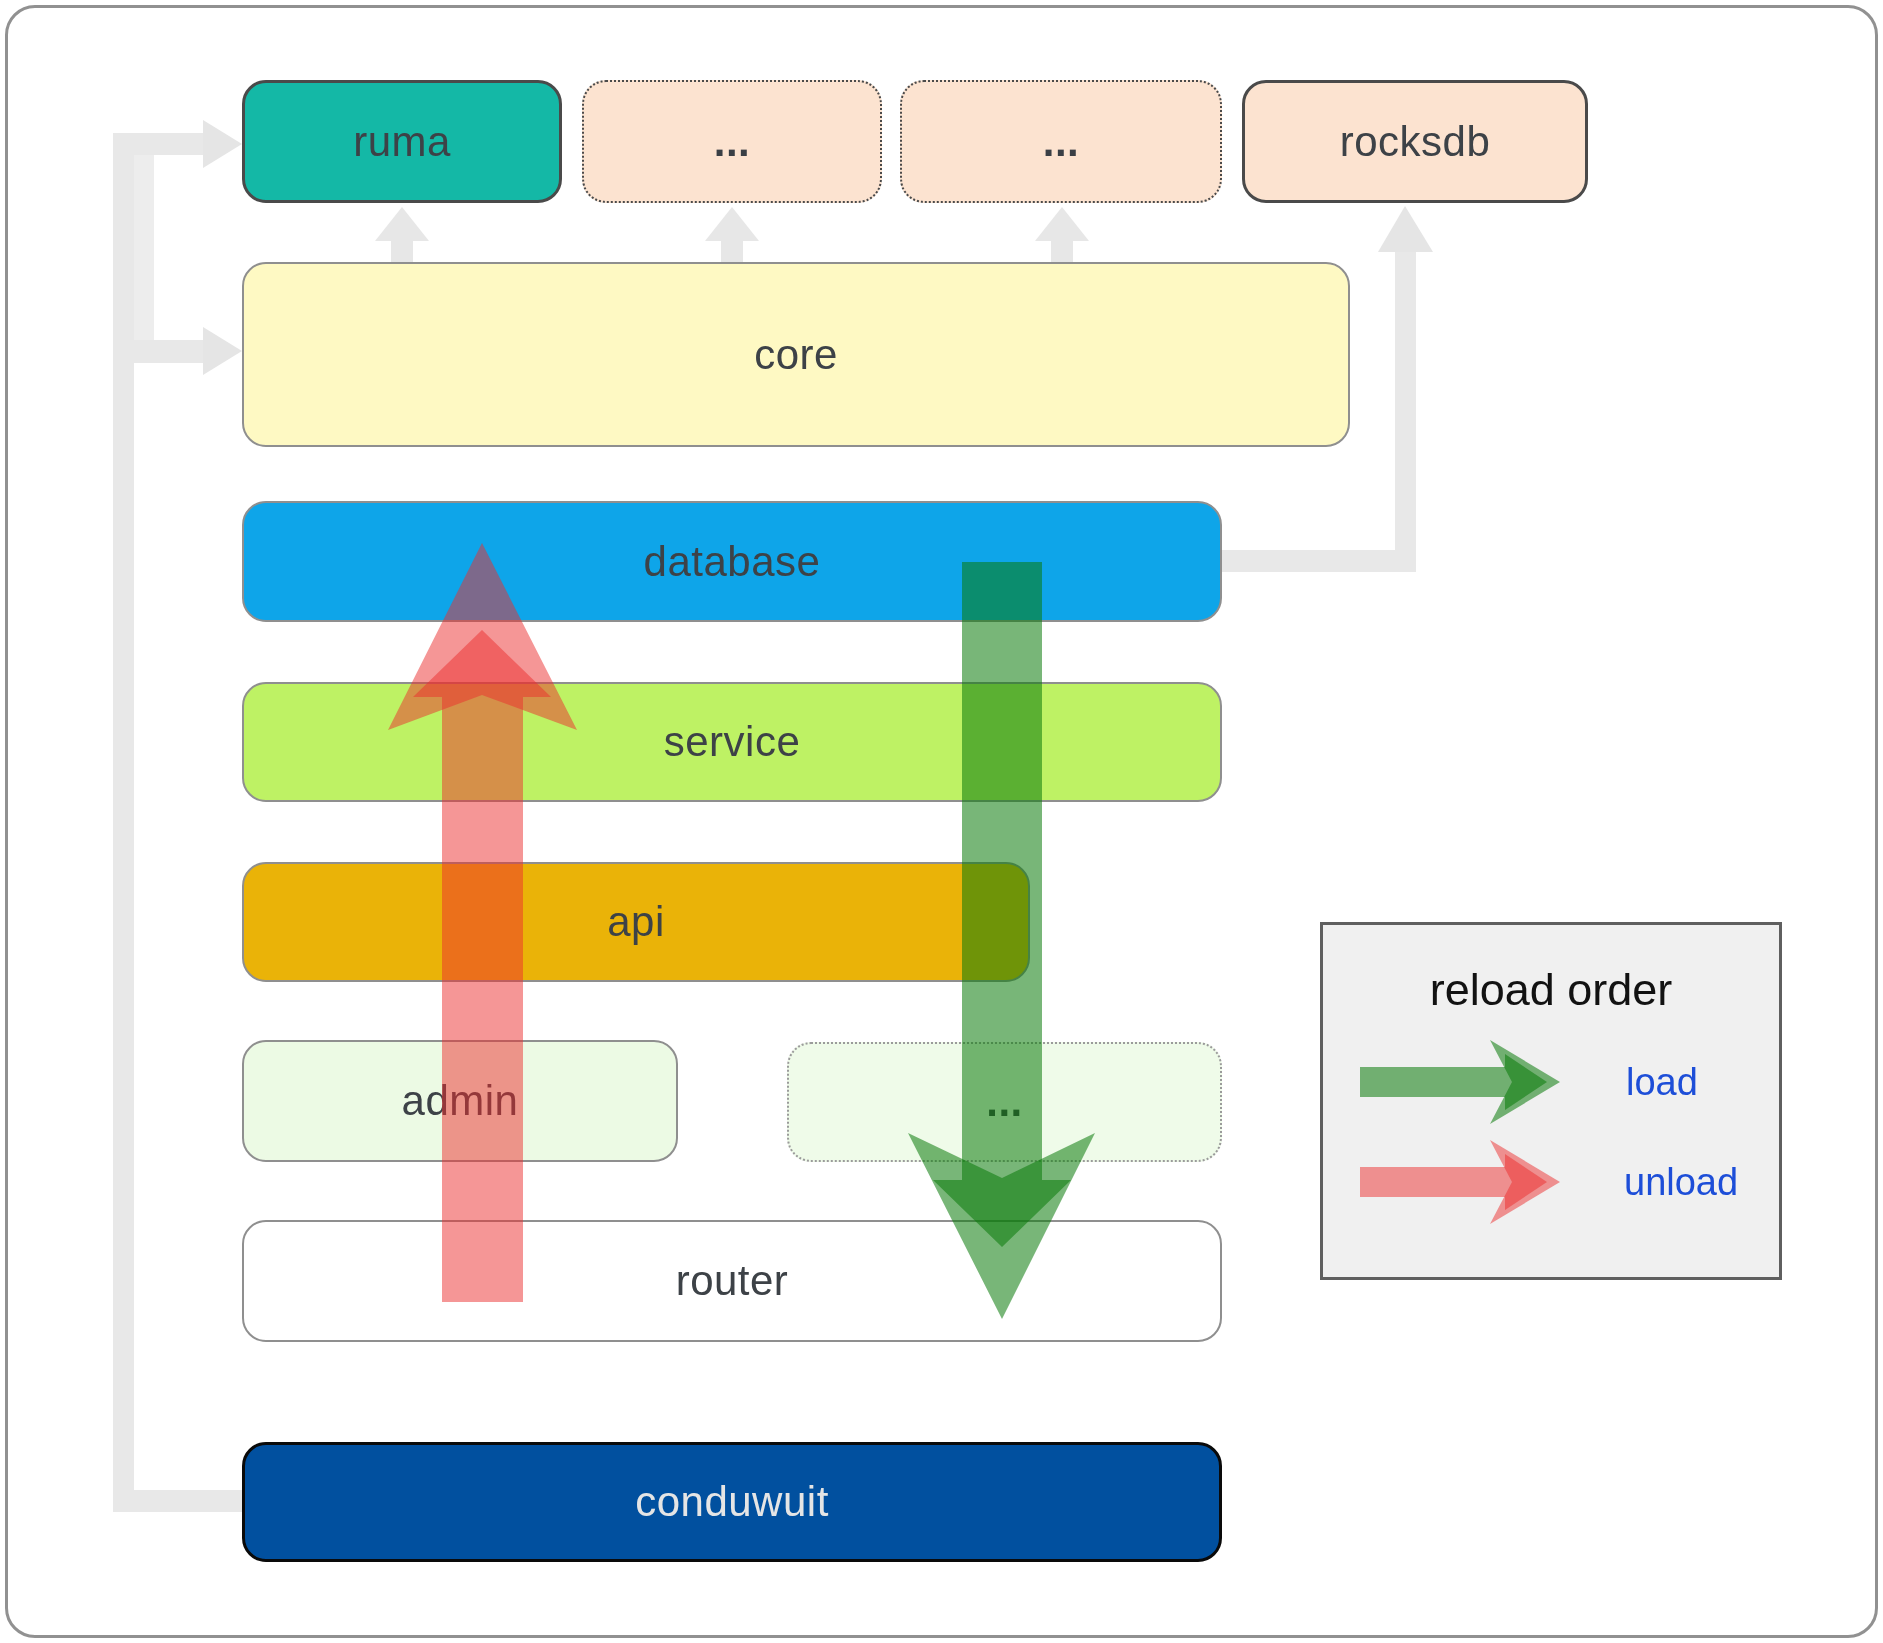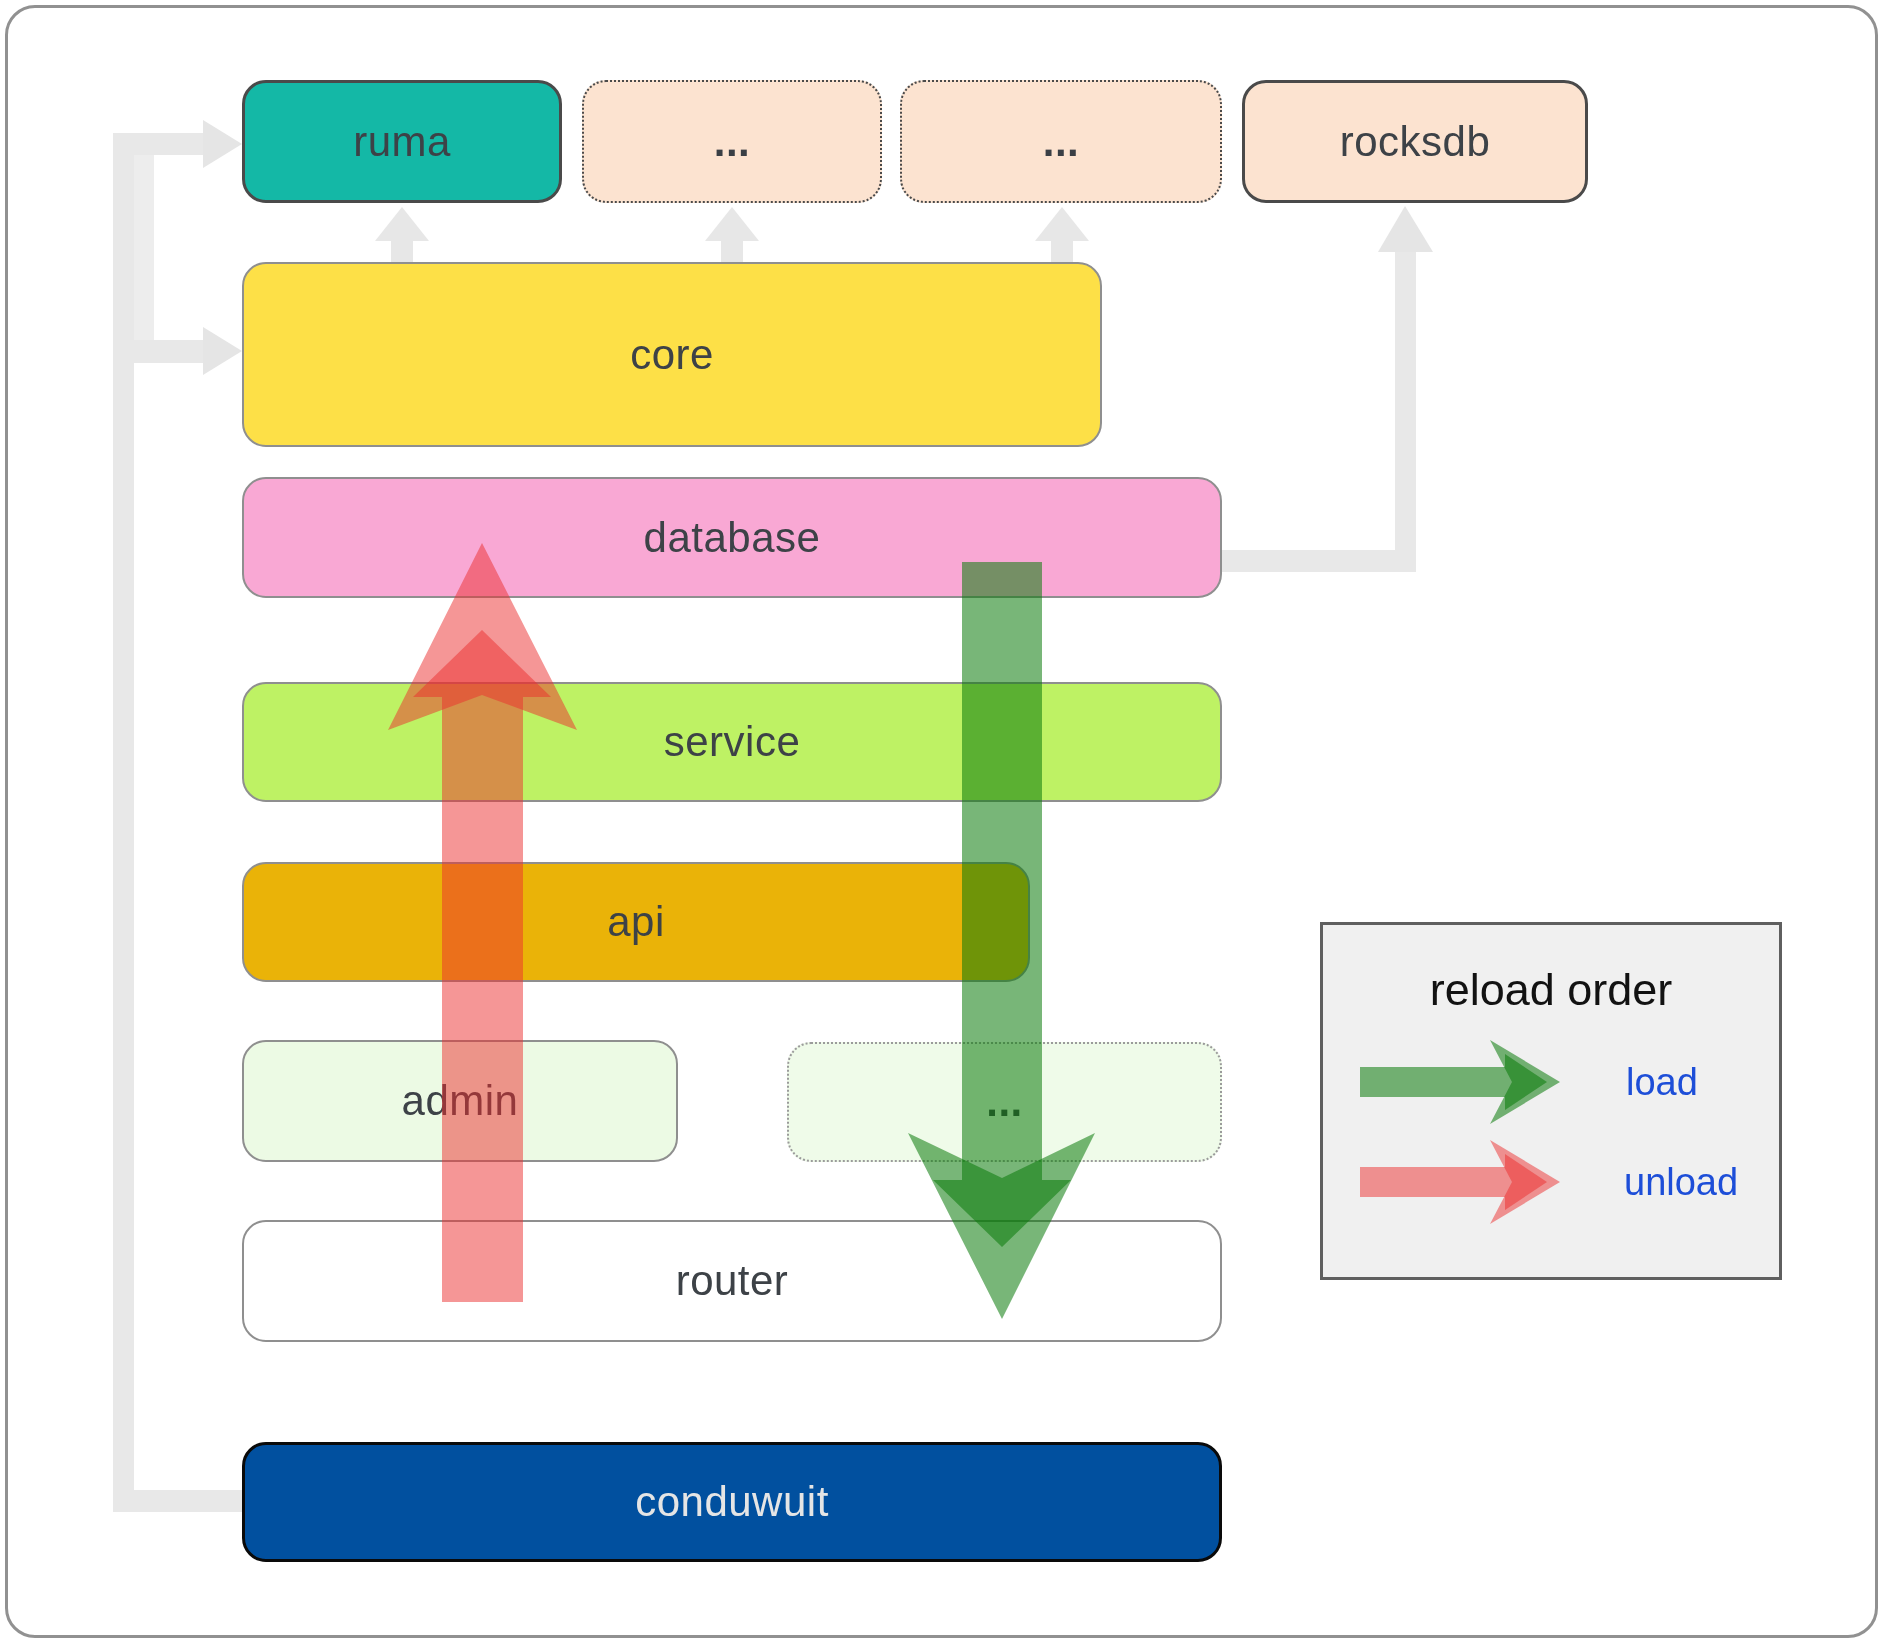--- a/index.html
+++ b/index.html
@@ -24,22 +24,22 @@
     font-size:42px;color:#3d4247;
     border-radius:24px;box-sizing:border-box;
     letter-spacing:0.5px;
   }
   
   .box.ruma     {left:242px;top:80px;width:320px;height:123px;background:#14b8a6;border:3px solid #4a4a4a;}
   .box.etop1    {left:582px;top:80px;width:300px;height:123px;background:#fce3d0;border:2.5px dotted #4a4a4a;}
   .box.etop2    {left:900px;top:80px;width:322px;height:123px;background:#fce3d0;border:2.5px dotted #4a4a4a;}
   .box.rocksdb  {left:1242px;top:80px;width:346px;height:123px;background:#fce3d0;border:3px solid #4a4a4a;}
   
-  .box.core     {left:242px;top:262px;width:860px;height:185px;background:#fde047;border:2.5px solid #8f8f8f;}
-  .box.database {left:242px;top:477px;width:980px;height:121px;background:#f9a8d4;border:2.5px solid #8f8f8f;}
+  .box.core     {left:242px;top:262px;width:1108px;height:185px;background:#fef9c3;border:2.5px solid #8f8f8f;}
+  .box.database {left:242px;top:501px;width:980px;height:121px;background:#0ea5e9;border:2.5px solid #8f8f8f;}
   .box.service  {left:242px;top:682px;width:980px;height:120px;background:#bef264;border:2.5px solid #8f8f8f;}
   .box.api      {left:242px;top:862px;width:788px;height:120px;background:#eab308;border:2.5px solid #8f8f8f;}
   .box.admin    {left:242px;top:1040px;width:436px;height:122px;background:#ecfae4;border:2.5px solid #8f8f8f;}
   .box.eadmin   {left:787px;top:1042px;width:435px;height:120px;background:#effbe9;border:2px dotted #9b9b9b;font-weight:bold;}
   .box.router   {left:242px;top:1220px;width:980px;height:122px;background:#ffffff;border:2.5px solid #8f8f8f;}
   .box.conduwuit{left:242px;top:1442px;width:980px;height:120px;background:#01509f;border:3px solid #0a0a0a;color:#e5e5e5;}
   .box.etop1,.box.etop2{font-weight:bold;color:#3a3f45;}
 
   
   .legend{

